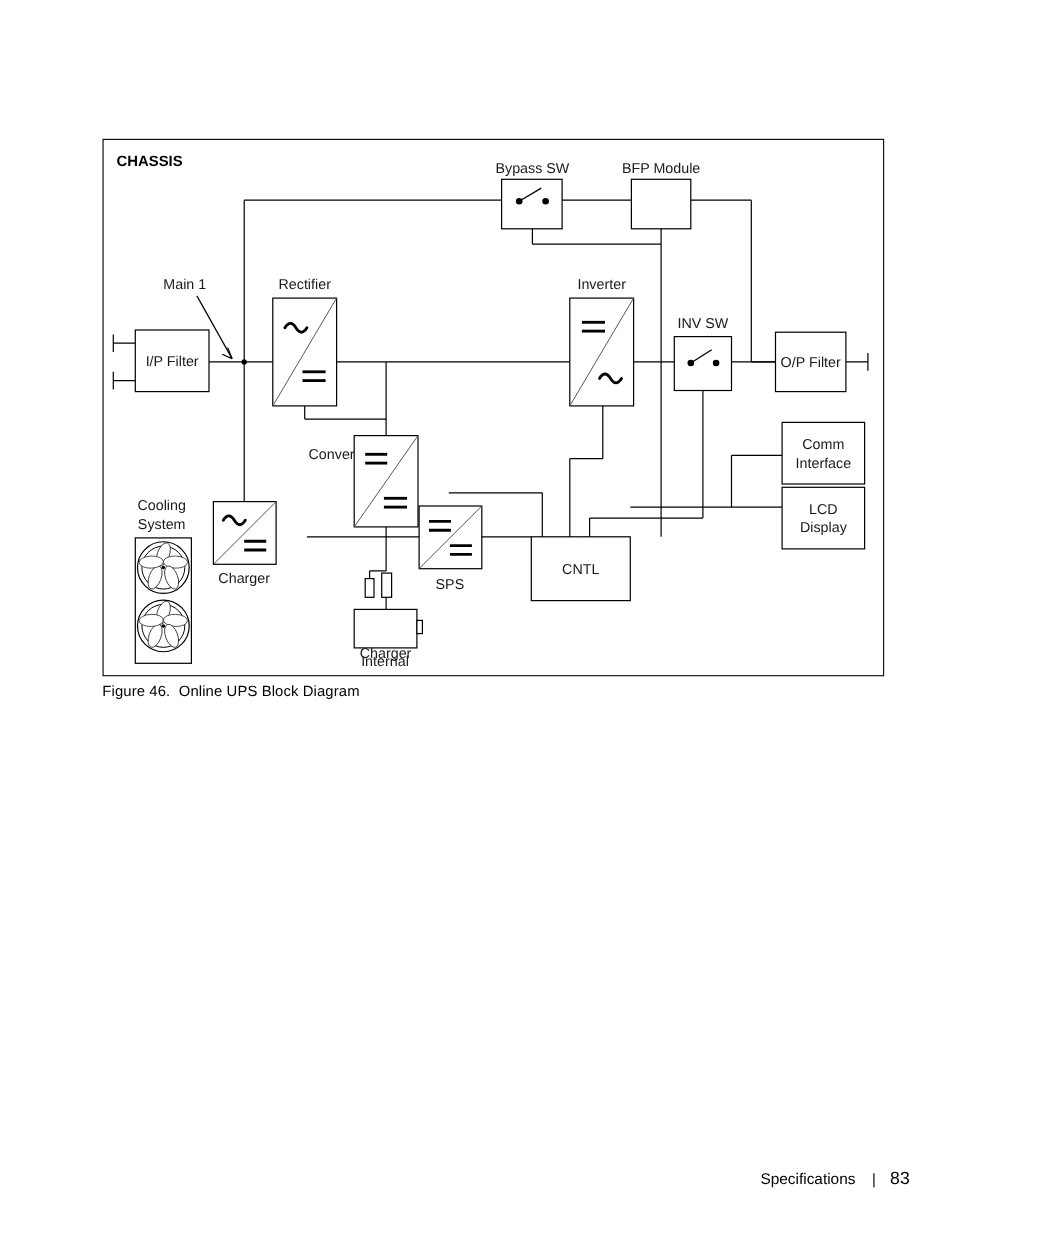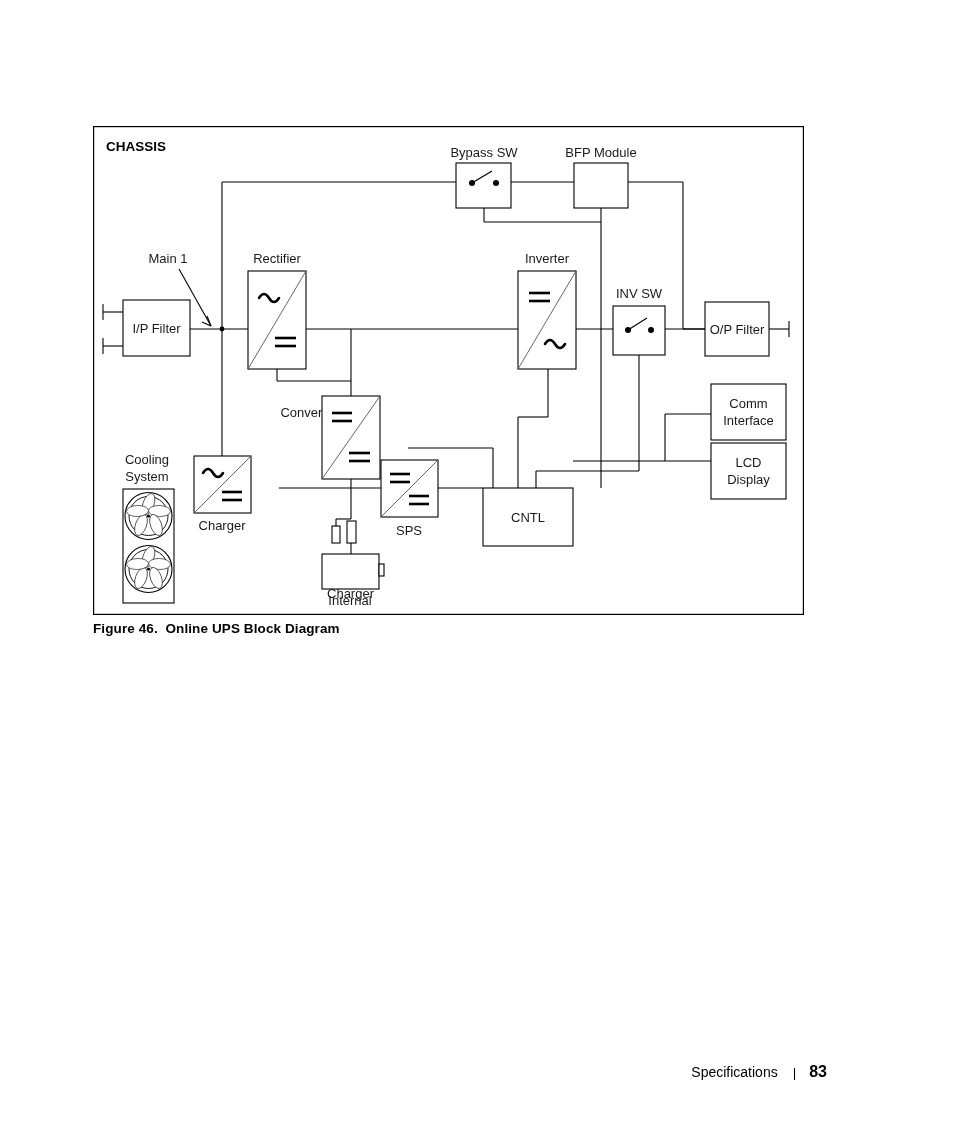--- a/index.html
+++ b/index.html
@@ -31,21 +31,21 @@
   #diagram-svg {
     display: block;
     width: 711px;
     height: 489px;
   }
   .fig-caption {
     position: absolute;
     left: 93px;
     top: 621px;
     font-size: 13.5px;
-    font-weight: bold;
+    font-weight: normal;
     letter-spacing: 0.1px;
     white-space: pre;
     color: #000;
   }
   .footer {
     position: absolute;
     right: 127px;
     top: 1063px;
     display: flex;
     align-items: baseline;
@@ -57,21 +57,21 @@
     font-size: 14px;
   }
   .footer-sep {
     color: #000;
     font-size: 13.5px;
     padding: 0 13px 0 15px;
   }
   .footer-page {
     color: #000;
     font-size: 16px;
-    font-weight: bold;
+    font-weight: normal;
   }
   svg text {
     font-family: "Liberation Sans", sans-serif;
     fill: #1a1a1a;
   }
   .lbl {
     font-size: 13px;
   }
   .lbl-chassis {
     font-size: 13.5px;

